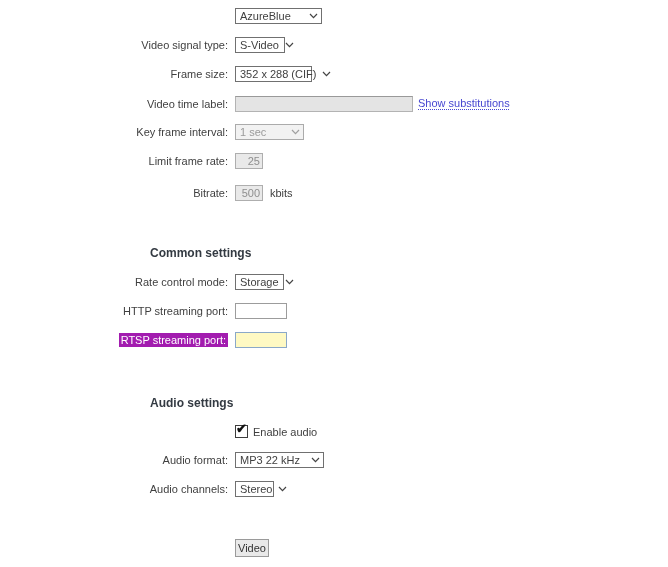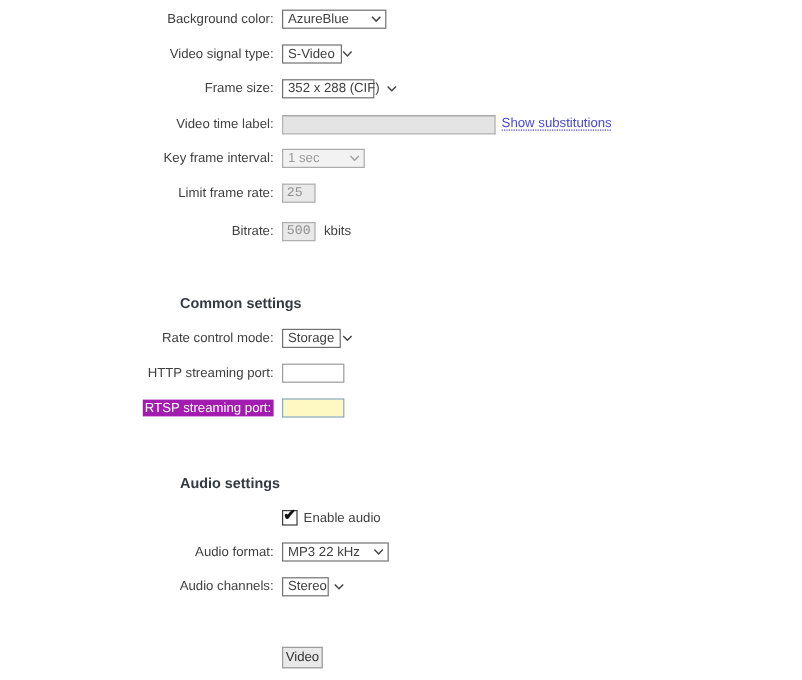--- a/index.html
+++ b/index.html
@@ -26,22 +26,22 @@
   .select svg { flex:0 0 auto; margin-left:6px; }
   .select.disabled { background:#f2f2f2; border-color:#ababab; color:#9b9b9b; }
   .select.disabled svg polyline { stroke:#a0a0a0; }
 
   .w87 { width:87px; } .w50 { width:50px;text-align:right; } .w77 { width:77px; }
   .w69 { width:69px; } .w49 { width:49px; } .w89 { width:89px; }
   .w39 { width:39px; } .w47 { width:47px; }
 
   input.txt {
     height:16px; border:1px solid #9c9c9c; background:#ffffff;
-    font-family:Liberation Mono, monospace; font-size:11px; color:#4a4a4a;
-    padding:0 2px 0 3px; outline:none;
+    font-family:Liberation Sans, sans-serif; font-size:11px; color:#4a4a4a;
+    padding:0 2px 0 3px; outline:none;text-align:right;
   }
   input.txt.long { width:178px; background:#e4e4e4; border-color:#b3b3b3; border-top-color:#999; }
   input.txt.tiny { width:28px; }
   input.txt.port { width:32px;padding-left:48px; }
   input.txt.disabled { background:#e9e9e9; border-color:#aeaeae; color:#8f8f8f; }
   input.txt.sel { background:#fef9c3; border-color:#8aa8c8; color:#70808f; }
 
   .suffix { position:absolute; left:270px; top:2px; color:#3f3f3f; }
 
   .link {
@@ -71,21 +71,20 @@
     font-family:"Liberation Sans", sans-serif; font-size:11px;
     text-align:center; line-height:16px; cursor:pointer;
   }
 </style>
 </head>
 <body>
 
 <div class="page">
 
   <div class="row" style="top:8px">
-    <span class="lbl">Background color:</span>
     <div class="ctl select w87">
       <span class="val">AzureBlue</span>
       <svg width="9" height="6" viewBox="0 0 9 6">
           <polyline points="1,1 4.5,4.6 8,1" fill="none" stroke="#444" stroke-width="1.2"></polyline>
         </svg>
     </div>
   </div>
 
   <div class="row" style="top:37px">
     <span class="lbl">Video signal type:</span>

